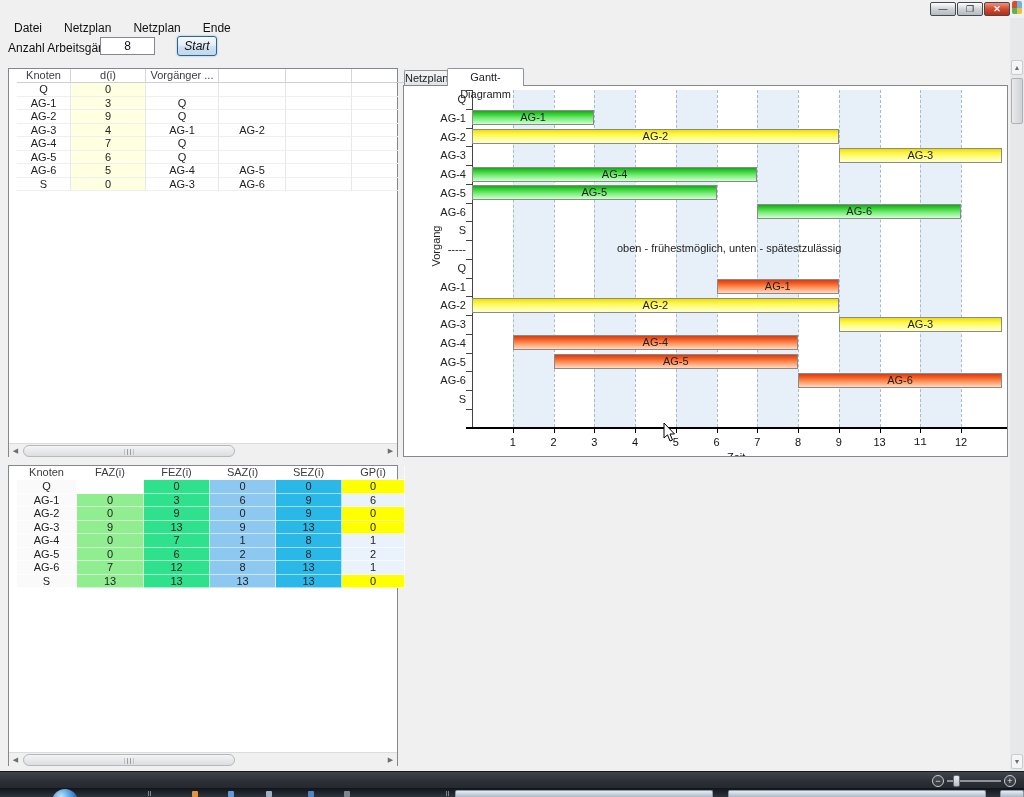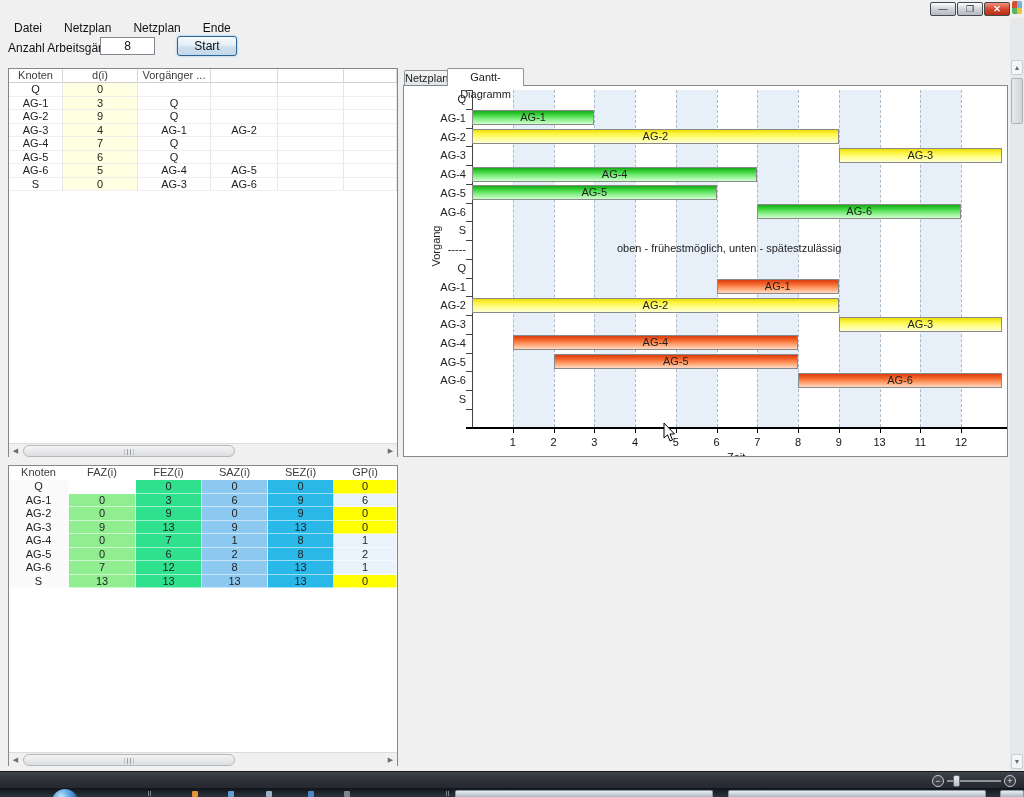--- a/index.html
+++ b/index.html
@@ -23,39 +23,39 @@
   .mini-desktop-icon { left:1012px; top:1px; width:10px; height:13px; border-radius:2px; overflow:hidden;
     display:grid; grid-template-columns:1fr 1fr; grid-template-rows:1fr 1fr; }
   .mini-desktop-icon i { display:block; }
 
   .menubar { left:0; top:19px; width:1010px; height:17px; background:#f0f0f0; display:flex; align-items:center; padding-left:6px; }
   .menu-item { font-size:12px; color:#111; padding:1px 8px; margin-right:6px; }
 
   .toolbar-label { left:8px; top:41px; font-size:12px; color:#111; }
   .count-input { left:100px; top:37px; width:55px; height:18px; background:#fff; border:1px solid #828790;
     font-size:12px; text-align:center; line-height:16px; color:#111; }
-  .start-btn { left:177px; top:36px; width:60px; height:20px; border:1px solid #2a6496; border-radius:3px;
+  .start-btn { left:177px; top:36px; width:40px; height:20px; border:1px solid #2a6496; border-radius:3px;
     background:linear-gradient(180deg,#f5fafd 0%,#e3eef7 45%,#cfe0ee 55%,#c3d8ea 100%);
-    box-shadow:0 0 2px #7ab0dd; font-size:12px; text-align:center; line-height:18px; color:#111; }
+    box-shadow:0 0 2px #7ab0dd; font-size:12px; text-align:center; line-height:18px; color:#111;font-style:italic; }
 
   
   .panel { background:#fff; border:1px solid #828790; }
   .panel-tl { left:8px; top:68px; width:390px; height:389px; }
   .panel-tr { left:403px; top:85px; width:605px; height:372px; }
   .panel-bl { left:8px; top:465px; width:390px; height:301px; }
   .panel-br { left:403px; top:462px; width:605px; height:304px; }
 
   
   .tab { top:70px; height:16px; font-size:11px; color:#222; text-align:center; line-height:15px;
     background:linear-gradient(180deg,#f4f4f4,#dfe3e6); border:1px solid #8f959d; border-bottom:none;
     border-radius:2px 2px 0 0; }
   .tab.active { top:68px; height:18px; background:#fff; z-index:3; line-height:17px; }
 
   
-  .grid-row { display:flex; position:absolute; left:0; width:460px; }
+  .grid-row { display:flex; position:absolute; left:8px; width:460px; }
   .cell { font-size:11px; color:#222; text-align:center; overflow:hidden; white-space:nowrap;
     border-right:1px solid #e8e8e8; border-bottom:1px solid #efefef; line-height:13px; }
   .hdr .cell { color:#3c3c3c; border-right:1px solid #d6d6d6; border-bottom:1px solid #d0d0d0; line-height:13px; }
   .c-dyellow { background:#ffffe1; }
   .c-g1 { background:#90ee90; } .c-g2 { background:#2fe08d; }
   .c-b1 { background:#8cc8ef; } .c-b2 { background:#29b8e8; }
   .c-yel { background:#ffff00; } .c-pale { background:#eaf3fb; }
   .c-knoten { background:#fafafa; }
   .bt .cell { border-right:1px solid rgba(255,255,255,.65); border-bottom:1px solid rgba(255,255,255,.55); }
 
@@ -302,21 +302,21 @@
         <div class="xticklabel" style="left: 300.56px; top: 350.35px;">6</div>
         <div class="xtick" style="left: 353.32px; top: 343.35px;"></div>
         <div class="xticklabel" style="left: 341.32px; top: 350.35px;">7</div>
         <div class="xtick" style="left: 394.08px; top: 343.35px;"></div>
         <div class="xticklabel" style="left: 382.08px; top: 350.35px;">8</div>
         <div class="xtick" style="left: 434.84px; top: 343.35px;"></div>
         <div class="xticklabel" style="left: 422.84px; top: 350.35px;">9</div>
         <div class="xtick" style="left: 475.6px; top: 343.35px;"></div>
         <div class="xticklabel" style="left: 463.6px; top: 350.35px;">13</div>
         <div class="xtick" style="left: 516.36px; top: 343.35px;"></div>
-        <div class="xticklabel" style="left: 504.36px; top: 350.35px;">11</div>
+        <div class="xticklabel" style="left: 504.36px; top: 350.35px; font-family: Liberation Mono, monospace;">11</div>
         <div class="xtick" style="left: 557.12px; top: 343.35px;"></div>
         <div class="xticklabel" style="left: 545.12px; top: 350.35px;">12</div>
         <div class="xlabel" style="left: 322.978px; top: 365.35px;">Zeit</div>
         <div class="ylab" style="left: 12px; top: 154px;">Vorgang</div>
         <div class="gantt-bar bar-green" style="left: 68px; top: 24.25px; width: 122.28px;">AG-1</div>
         <div class="gantt-bar bar-yellow" style="left: 68px; top: 43px; width: 366.84px;">AG-2</div>
         <div class="gantt-bar bar-yellow" style="left: 434.84px; top: 61.75px; width: 163.04px;">AG-3</div>
         <div class="gantt-bar bar-green" style="left: 68px; top: 80.5px; width: 285.32px;">AG-4</div>
         <div class="gantt-bar bar-green" style="left: 68px; top: 99.25px; width: 244.56px;">AG-5</div>
         <div class="gantt-bar bar-green" style="left: 353.32px; top: 118px; width: 203.8px;">AG-6</div>

